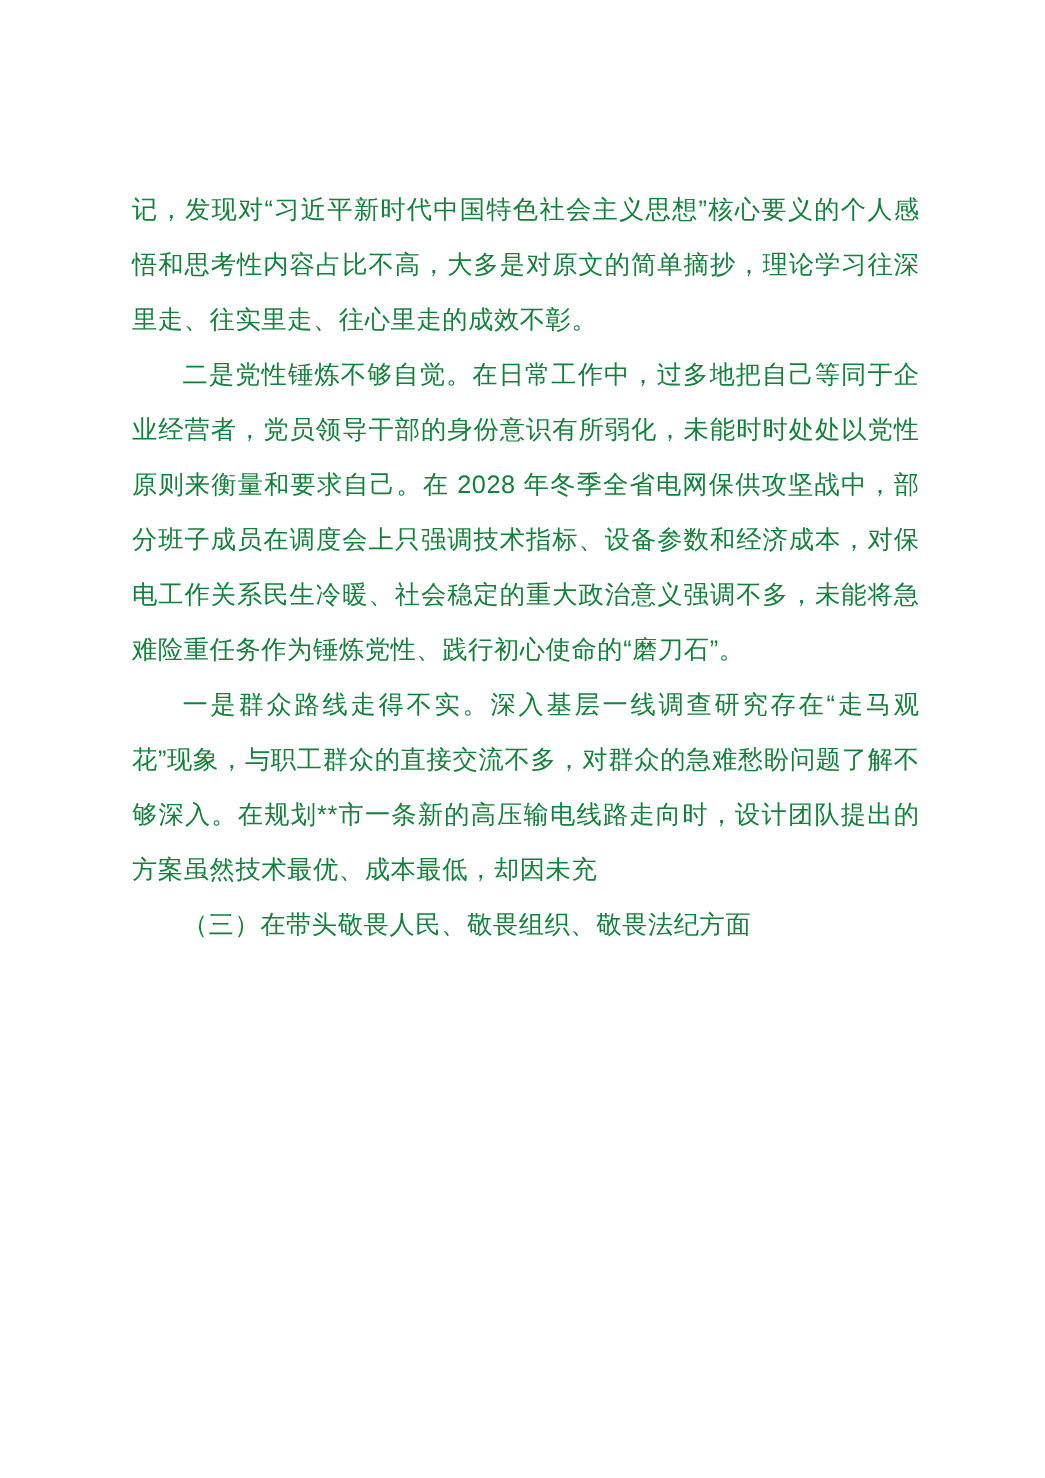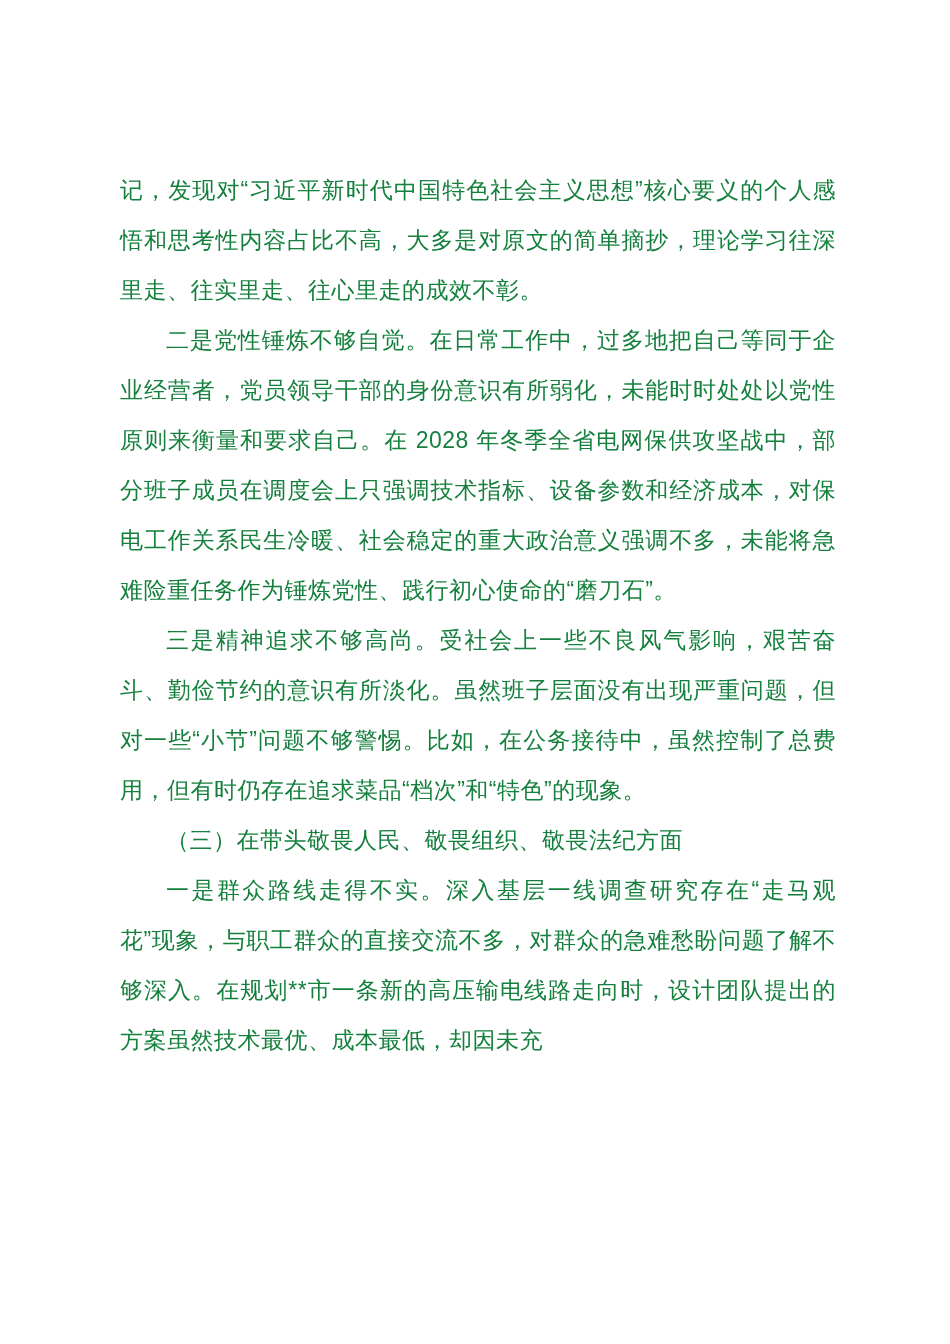--- a/index.html
+++ b/index.html
@@ -36,17 +36,16 @@
     text-indent: 2em;
   }
 </style>
 </head>
 <body>
 
 <div class="page">
   <div class="doc-body">
       <p class="">记，发现对“习近平新时代中国特色社会主义思想”核心要义的个人感悟和思考性内容占比不高，大多是对原文的简单摘抄，理论学习往深里走、往实里走、往心里走的成效不彰。</p>
       <p class="indent">二是党性锤炼不够自觉。在日常工作中，过多地把自己等同于企业经营者，党员领导干部的身份意识有所弱化，未能时时处处以党性原则来衡量和要求自己。在 2028 年冬季全省电网保供攻坚战中，部分班子成员在调度会上只强调技术指标、设备参数和经济成本，对保电工作关系民生冷暖、社会稳定的重大政治意义强调不多，未能将急难险重任务作为锤炼党性、践行初心使命的“磨刀石”。</p>
-      <p class="indent">三是精神追求不够高尚。受社会上一些不良风气影响，艰苦奋斗、勤俭节约的意识有所淡化。虽然班子层面没有出现严重问题，但对一些“小节”问题不够警惕。比如，在公务接待中，虽然控制了总费用，但有时仍存在追求菜品“档次”和“特色”的现象。</p>
+      <p class="indent">一是群众路线走得不实。深入基层一线调查研究存在“走马观花”现象，与职工群众的直接交流不多，对群众的急难愁盼问题了解不够深入。在规划**市一条新的高压输电线路走向时，设计团队提出的方案虽然技术最优、成本最低，却因未充</p>
       <p class="indent">（三）在带头敬畏人民、敬畏组织、敬畏法纪方面</p>
-      <p class="indent">一是群众路线走得不实。深入基层一线调查研究存在“走马观花”现象，与职工群众的直接交流不多，对群众的急难愁盼问题了解不够深入。在规划**市一条新的高压输电线路走向时，设计团队提出的方案虽然技术最优、成本最低，却因未充</p>
     </div>
 </div>
 
 </body></html>

